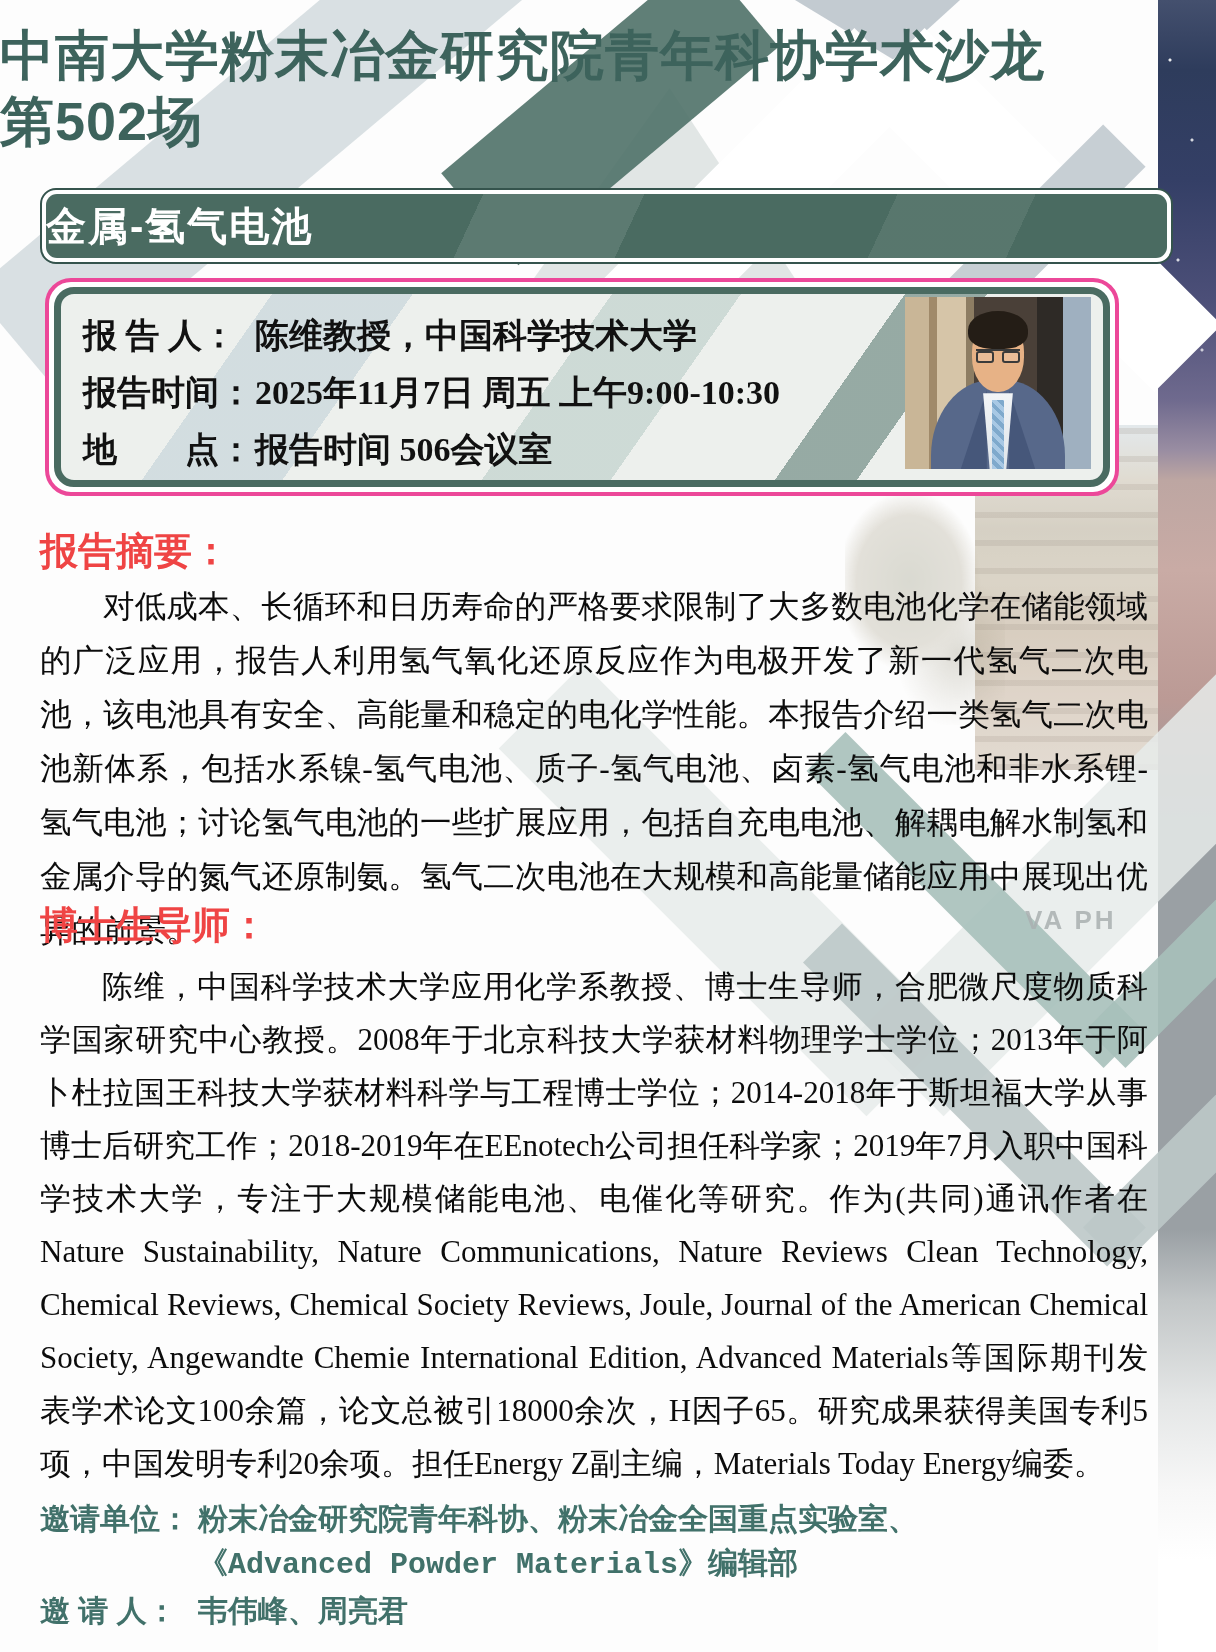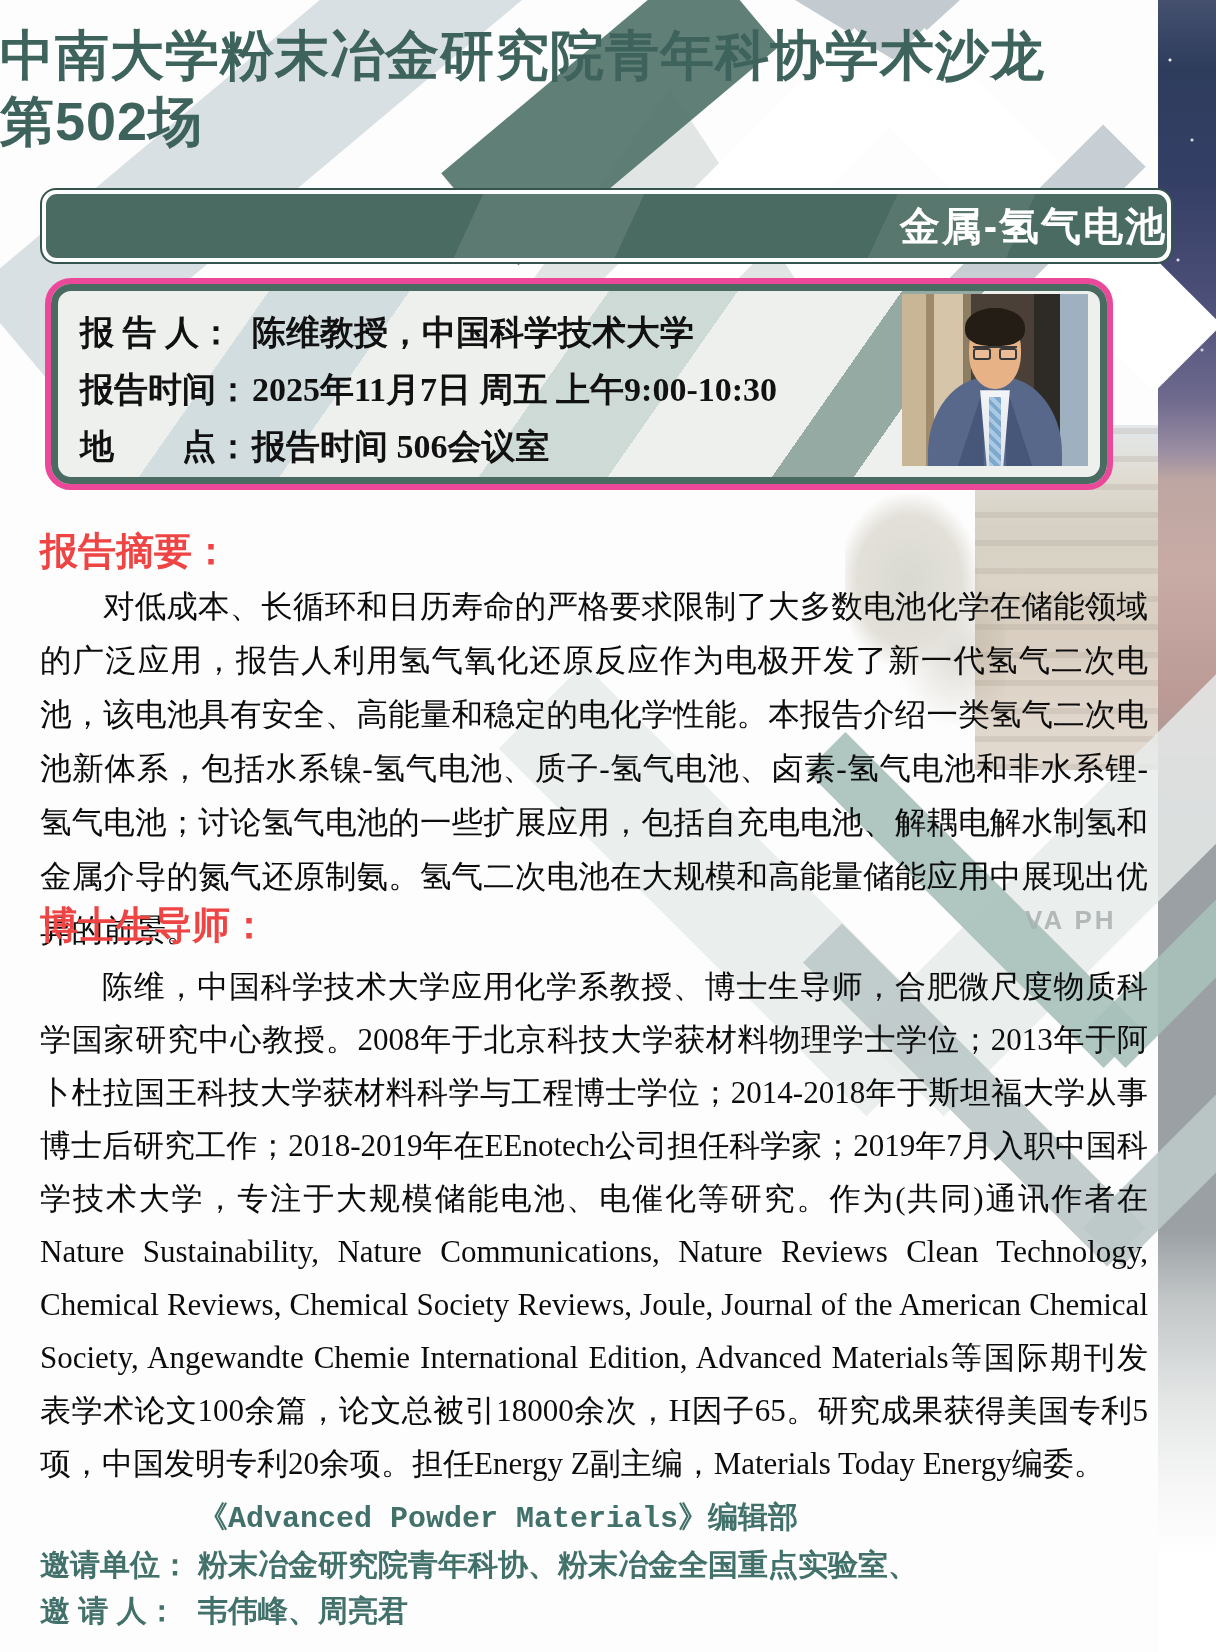--- a/index.html
+++ b/index.html
@@ -62,25 +62,25 @@
   
   .title-block{position:absolute;left:0;top:22px;width:1160px;text-align:left;z-index:10;
     color:#3d635c;font-weight:bold;font-size:54px;line-height:66px;letter-spacing:1px;}
   
   .banner{position:absolute;left:40px;top:188px;width:1121px;z-index:10;
     border:2px solid #35544d;border-radius:16px;background:#fff;padding:4px;}
   .banner-inner{border-radius:11px;height:64px;
     background:
       linear-gradient(115deg, transparent 0 38%, rgba(255,255,255,.10) 38% 52%, transparent 52% 74%, rgba(255,255,255,.08) 74% 86%, transparent 86%),
       #4a6b61;
-    display:flex;align-items:center;justify-content:flex-end;}
+    display:flex;align-items:center;justify-content:flex-start;}
   .banner-inner span{color:#fff;font-weight:bold;font-size:40px;letter-spacing:2px;}
   
   .info-box{position:absolute;left:45px;top:278px;width:1056px;height:200px;z-index:10;
-    border:6px solid #ec4899;border-radius:26px;background:#fff;}
+    border:4px solid #ec4899;border-radius:26px;background:#fff;padding:5px;}
   .info-inner{position:relative;width:100%;height:100%;box-sizing:border-box;
     border:7px solid #4a6b61;border-radius:20px;overflow:hidden;
     background:
       linear-gradient(125deg, transparent 0 18%, rgba(178,198,208,.45) 18% 30%, transparent 30% 47%, rgba(167,192,186,.45) 47% 58%, transparent 58% 72%, rgba(79,113,104,.55) 72% 79%, transparent 79%),
       #edf0ed;}
   .info-lines{position:absolute;left:22px;top:24px;display:flex;flex-direction:column;gap:21px;
     font-size:34px;line-height:36px;color:#111;font-weight:bold;
     font-family:"Liberation Serif","Liberation Sans",sans-serif;}
   .info-row{white-space:nowrap;}
   .info-row .lbl{display:inline-block;min-width:172px;}
@@ -193,22 +193,22 @@
     </div>
   </div>
 
   <div class="sec-h h-abstract">报告摘要：</div>
   <p class="para p-abstract">对低成本、长循环和日历寿命的严格要求限制了大多数电池化学在储能领域的广泛应用，报告人利用氢气氧化还原反应作为电极开发了新一代氢气二次电池，该电池具有安全、高能量和稳定的电化学性能。本报告介绍一类氢气二次电池新体系，包括水系镍-氢气电池、质子-氢气电池、卤素-氢气电池和非水系锂-氢气电池；讨论氢气电池的一些扩展应用，包括自充电电池、解耦电解水制氢和金属介导的氮气还原制氨。氢气二次电池在大规模和高能量储能应用中展现出优异的前景。</p>
 
   <div class="sec-h h-bio">博士生导师：</div>
   <p class="para p-bio">陈维，中国科学技术大学应用化学系教授、博士生导师，合肥微尺度物质科学国家研究中心教授。2008年于北京科技大学获材料物理学士学位；2013年于阿卜杜拉国王科技大学获材料科学与工程博士学位；2014-2018年于斯坦福大学从事博士后研究工作；2018-2019年在EEnotech公司担任科学家；2019年7月入职中国科学技术大学，专注于大规模储能电池、电催化等研究。作为(共同)通讯作者在Nature Sustainability, Nature Communications, Nature Reviews Clean Technology, Chemical Reviews, Chemical Society Reviews, Joule, Journal of the American Chemical Society, Angewandte Chemie International Edition, Advanced Materials等国际期刊发表学术论文100余篇，论文总被引18000余次，H因子65。研究成果获得美国专利5项，中国发明专利20余项。担任Energy Z副主编，Materials Today Energy编委。</p>
 
   <div class="invite">
+    <div class="row">
+      <span class="lbl">邀请单位：</span><span>粉末冶金研究院青年科协、粉末冶金全国重点实验室、</span>
+    </div>
     <div class="row indent">《Advanced Powder Materials》编辑部</div>
     <div class="row">
-      <span class="lbl">邀请单位：</span><span>粉末冶金研究院青年科协、粉末冶金全国重点实验室、</span>
-    </div>
-    <div class="row">
       <span class="lbl">邀 请 人：</span><span>韦伟峰、周亮君</span>
     </div>
   </div>
 
 </div>
 
 </body></html>

